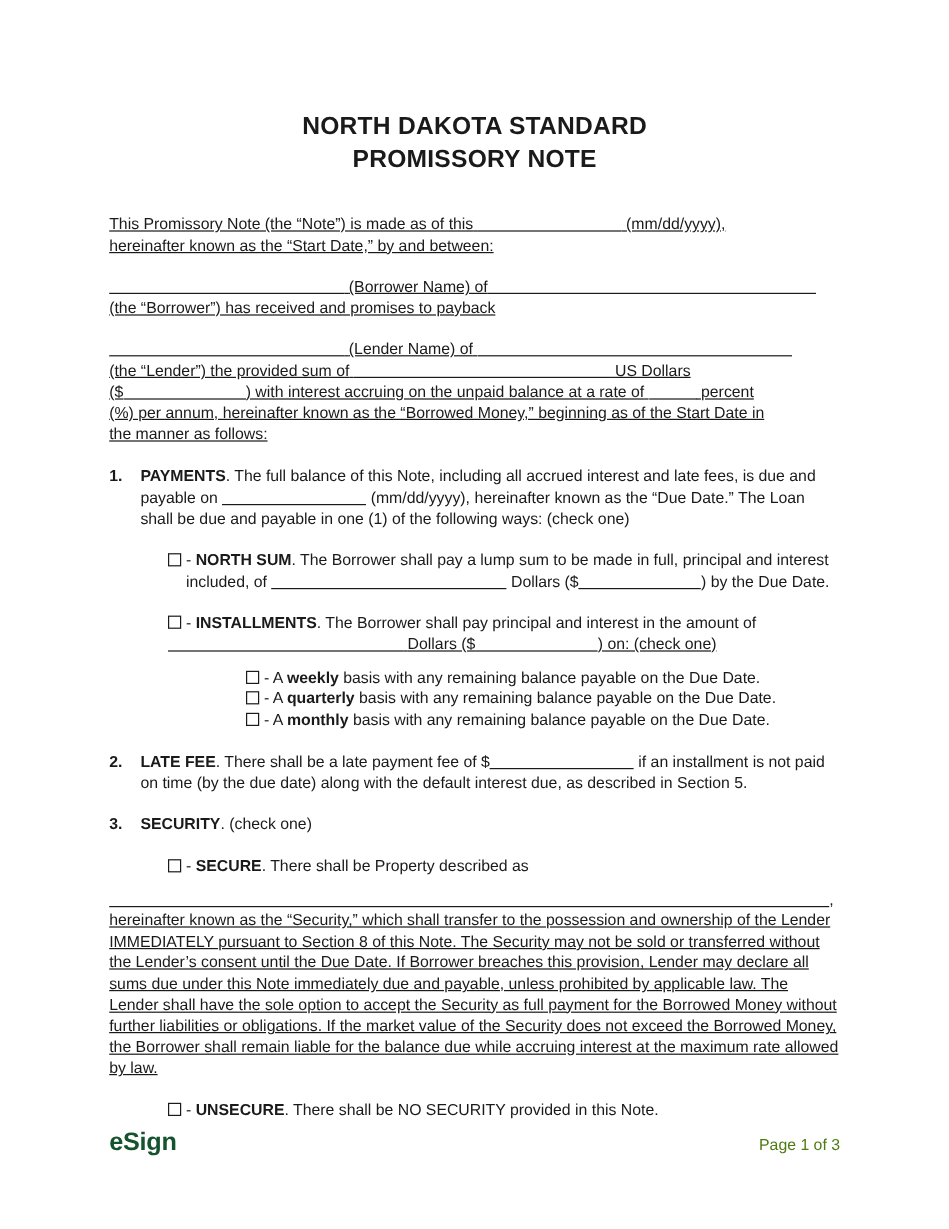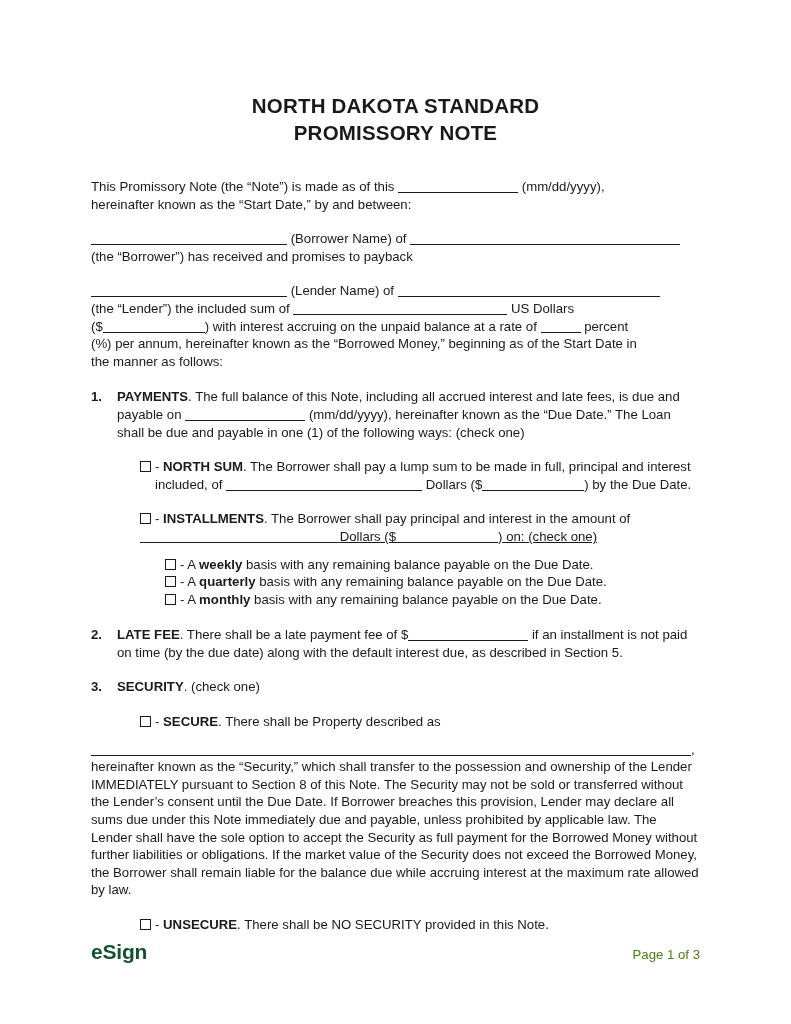--- a/index.html
+++ b/index.html
@@ -29,21 +29,21 @@
     letter-spacing: 0.2px;
   }
   .body-area {
     position: absolute;
     left: 91px;
     top: 178px;
     width: 609px;
     font-size: 13.2px;
     line-height: 17.6px;
   }
-  p { margin: 0; }
+  p { margin: 0; text-decoration: underline; }
   .para { margin-bottom: 0; }
   .gap-sm { height: 17px; }
   .gap-xs { height: 10px; }
   .gap-md { height: 18px; }
 
   
   .ln {
     display: inline-block;
     border-bottom: 1.3px solid #1a1a1a;
     vertical-align: baseline;
@@ -78,21 +78,21 @@
   }
   b, .b { font-weight: bold; }
 
   
   .opt {
     margin-left: 49px;
     display: flex;
     align-items: flex-start;
   }
   .opt-sub {
-    margin-left: 74px;
+    margin-left: 114px;
     display: flex;
     align-items: flex-start;
   }
   .cbx {
     flex: 0 0 auto;
     width: 11px;
     height: 11px;
     border: 1.6px solid #1a1a1a;
     background: #ffffff;
     display: inline-block;
@@ -159,21 +159,21 @@
       <span class="ln ln-borrower2"></span><br>
       <span>(the “Borrower”) has received and promises to payback</span>
     </p>
 
     <div class="gap-sm"></div>
 
     <p class="para">
       <span class="ln ln-borrower"></span>
       <span>(Lender Name) of</span>
       <span class="ln ln-lender2"></span><br>
-      <span>(the “Lender”) the included sum of</span>
+      <span>(the “Lender”) the provided sum of</span>
       <span class="ln ln-xl"></span>
       <span>US Dollars</span><br>
       <span>($</span><span class="ln ln-sm"></span><span>) with interest accruing on the unpaid balance at a rate of</span>
       <span class="ln ln-xs"></span>
       <span>percent</span><br>
       <span>(%) per annum, hereinafter known as the “Borrowed Money,” beginning as of the Start Date in</span><br>
       <span>the manner as follows:</span>
     </p>
 
     <div class="gap-md"></div>

